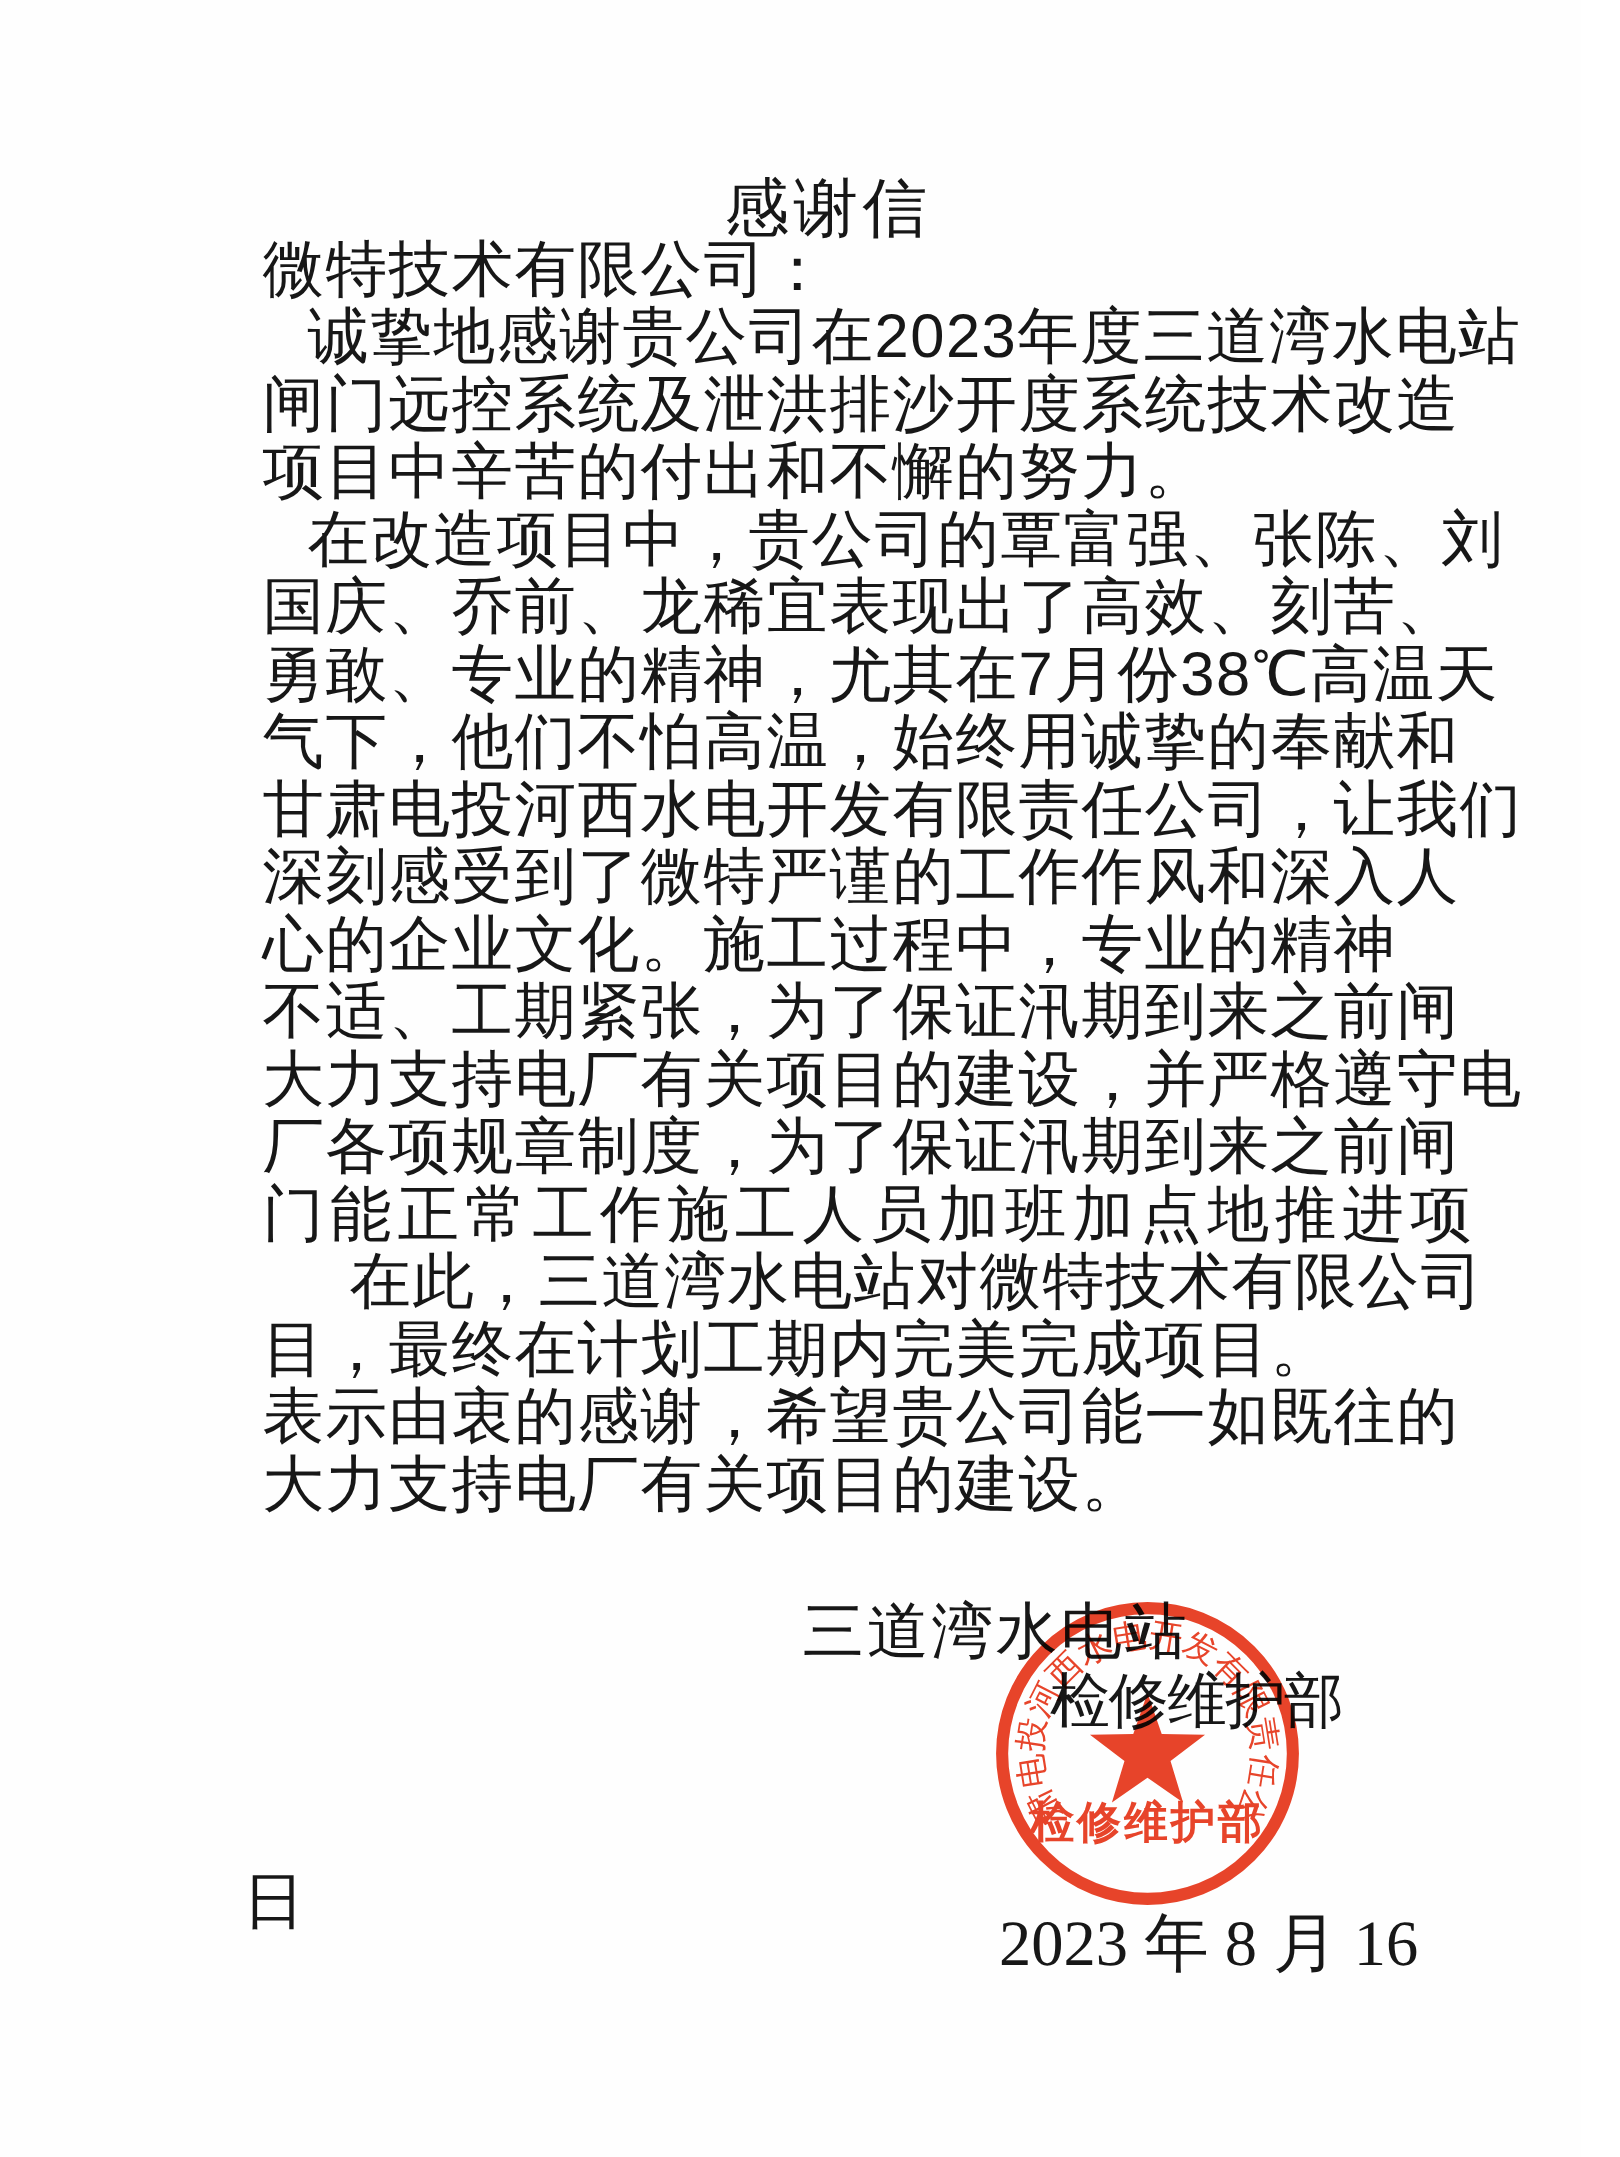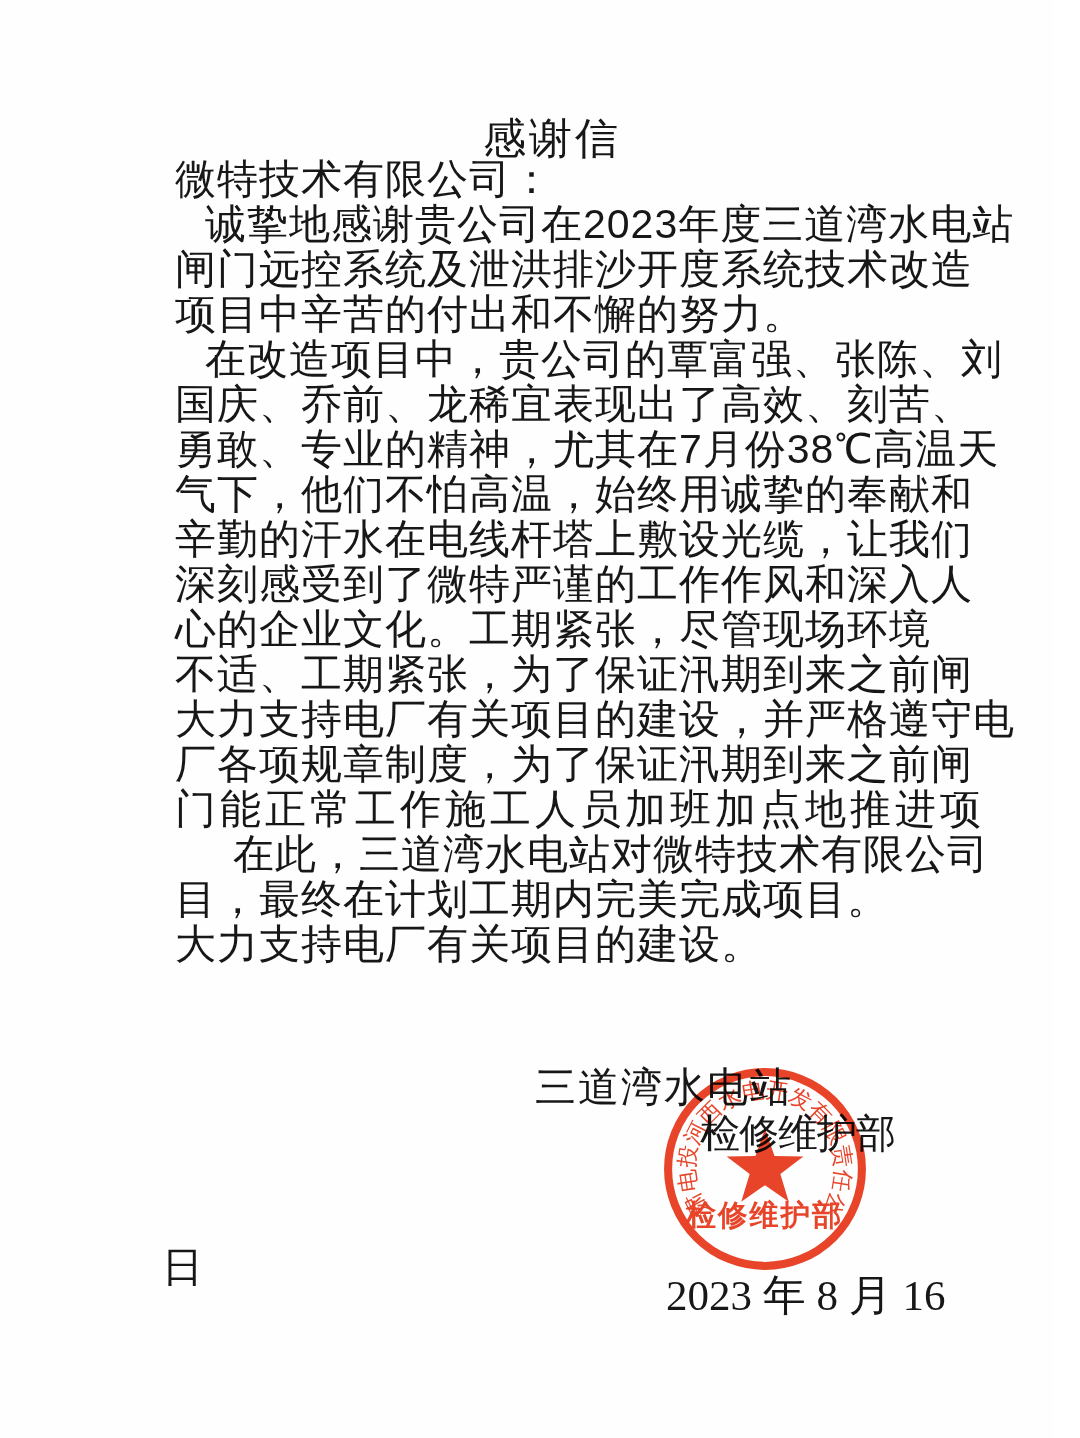--- a/index.html
+++ b/index.html
@@ -61,29 +61,30 @@
   <div class="column">
     <div class="body-line">微特技术有限公司：</div>
     <div>
         <div class="body-line" style="text-indent: 30px;">诚挚地感谢贵公司在2023年度三道湾水电站</div>
         <div class="body-line">闸门远控系统及泄洪排沙开度系统技术改造</div>
         <div class="body-line">项目中辛苦的付出和不懈的努力。</div>
         <div class="body-line" style="text-indent: 30px;">在改造项目中，贵公司的覃富强、张陈、刘</div>
         <div class="body-line">国庆、乔前、龙稀宜表现出了高效、刻苦、</div>
         <div class="body-line">勇敢、专业的精神，尤其在7月份38℃高温天</div>
         <div class="body-line">气下，他们不怕高温，始终用诚挚的奉献和</div>
-        <div class="body-line">辛勤的汗水在电线杆塔上敷设光缆，让我们</div>
+        <div class="body-line">甘肃电投河西水电开发有限责任公司，让我们</div>
         <div class="body-line">深刻感受到了微特严谨的工作作风和深入人</div>
-        <div class="body-line">心的企业文化。工期紧张，尽管现场环境</div>
+        <div class="body-line">心的企业文化。施工过程中，专业的精神</div>
         <div class="body-line">不适、工期紧张，为了保证汛期到来之前闸</div>
         <div class="body-line">大力支持电厂有关项目的建设，并严格遵守电</div>
         <div class="body-line">厂各项规章制度，为了保证汛期到来之前闸</div>
         <div class="body-line" style="letter-spacing: 4px;">门能正常工作施工人员加班加点地推进项</div>
         <div class="body-line" style="text-indent: 58px;">在此，三道湾水电站对微特技术有限公司</div>
         <div class="body-line">目，最终在计划工期内完美完成项目。</div>
+        <div class="body-line">表示由衷的感谢，希望贵公司能一如既往的</div>
         <div class="body-line">大力支持电厂有关项目的建设。</div>
       </div>
   </div>
 
   <div class="signature">三道湾水电站</div>
 
   <div class="dept-black">检修维护部</div>
 
   <svg class="seal" viewBox="0 0 210 210" xmlns="http://www.w3.org/2000/svg">
     <circle cx="105" cy="105" r="96" fill="none" stroke="#e73a1e" stroke-width="8"></circle>

